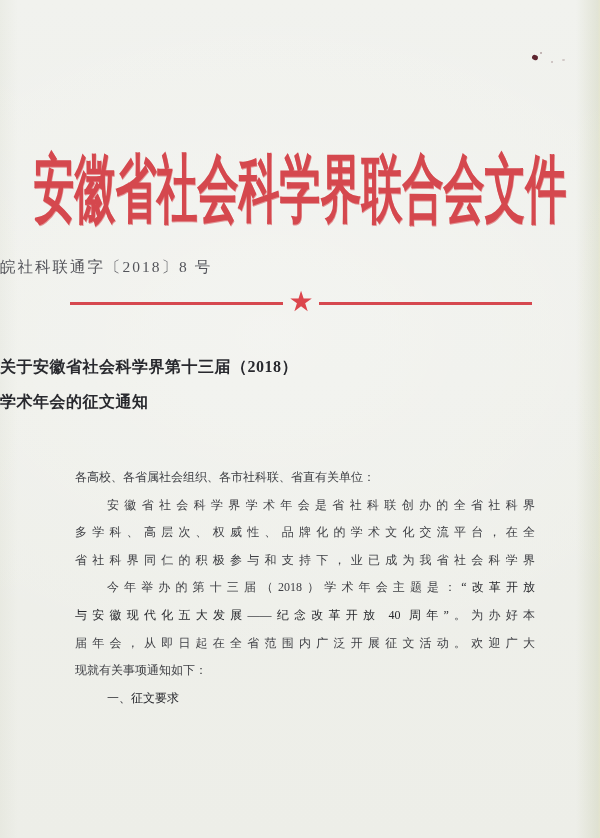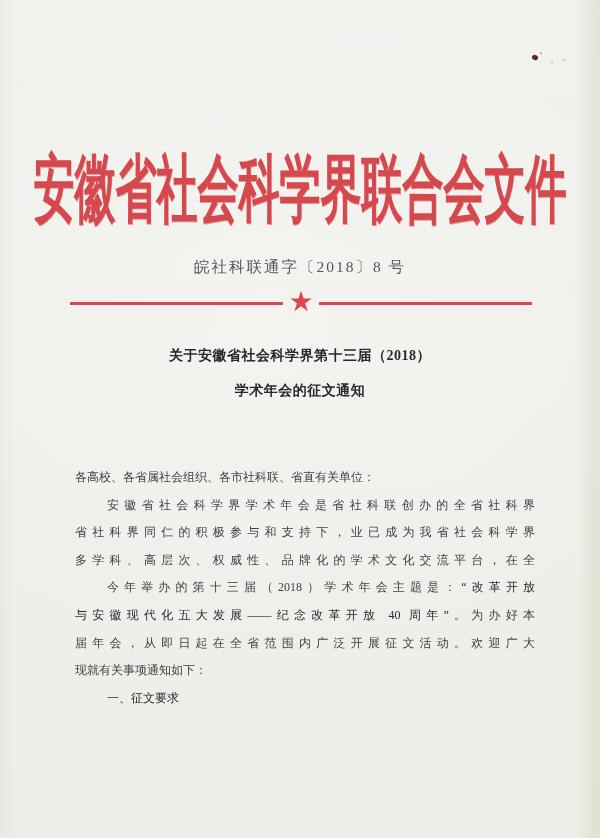--- a/index.html
+++ b/index.html
@@ -45,21 +45,20 @@
     line-height: 1;
     transform: scaleY(1.8);
     transform-origin: 50% 0;
     text-shadow: 0.4px 0.4px 0 rgba(213,72,78,0.55);
   }
   .doc-number {
     position: absolute;
     top: 257px;
     left: 0;
     width: 100%;
-    text-align: center;
     font-size: 15.5px;
     letter-spacing: 2px;
     color: #53545a;
   }
   .divider {
     position: absolute;
     top: 289px;
     left: 70px;
     width: 462px;
     height: 28px;
@@ -73,26 +72,25 @@
   }
   .divider .star {
     font-size: 28px;
     line-height: 1;
     color: #dc464d;
     padding: 0 5px;
     margin-top: -2px;
   }
   .doc-title {
     position: absolute;
-    top: 338px;
+    top: 349px;
     left: 0;
     width: 100%;
     margin: 0;
-    text-align: center;
-    font-size: 14px;
+    font-size: 16px;
     line-height: 35px;
     font-weight: 700;
     color: #28292e;
     letter-spacing: 0.5px;
   }
   .doc-title span { display: block; }
 
   .doc-body {
     position: absolute;
     top: 446px;
@@ -138,22 +136,22 @@
   </div>
 
   <h1 class="doc-title">
     <span>关于安徽省社会科学界第十三届（2018）</span>
     <span>学术年会的征文通知</span>
   </h1>
 
   <div class="doc-body">
       <div class="line"><span>各高校、各省属社会组织、各市社科联、省直有关单位：</span></div>
       <div class="line indent stretch"><span>安徽省社会科学界学术年会是省社科联创办的全省社科界</span></div>
+      <div class="line stretch"><span>多学科、高层次、权威性、品牌化的学术文化交流平台，在全</span></div>
       <div class="line stretch"><span>省社科界同仁的积极参与和支持下，业已成为我省社会科学界</span></div>
-      <div class="line stretch"><span>多学科、高层次、权威性、品牌化的学术文化交流平台，在全</span></div>
       <div class="line indent stretch"><span>今年举办的第十三届（2018）学术年会主题是：</span><b>“改革开放</b></div>
       <div class="line stretch"><b>与安徽现代化五大发展——纪念改革开放 40 周年”</b><span>。为办好本</span></div>
       <div class="line stretch"><span>届年会，从即日起在全省范围内广泛开展征文活动。欢迎广大</span></div>
       <div class="line"><span>现就有关事项通知如下：</span></div>
       <div class="line indent"><b>一、征文要求</b></div>
     </div>
 
 </div>
 
 </body></html>

